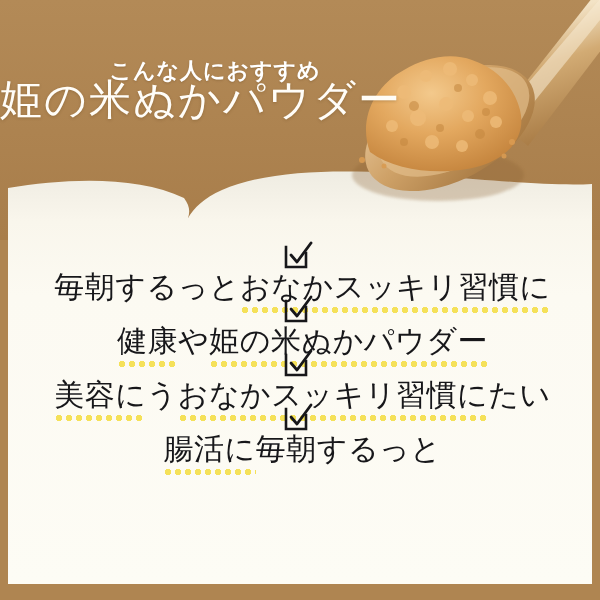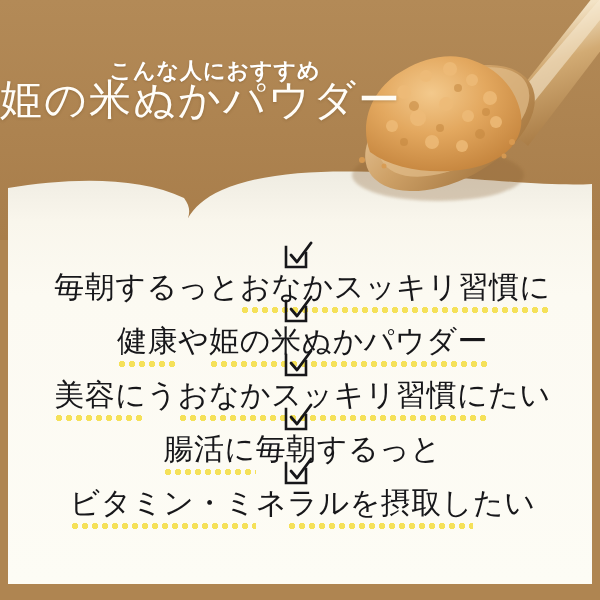--- a/index.html
+++ b/index.html
@@ -233,28 +233,19 @@
     <div class="row">
       <span class="cbx">
         <svg width="30" height="30" viewBox="0 0 30 30">
           <path d="M3 7 L3 27 L23 27 L23 13" fill="none" stroke="#17171a" stroke-width="2.6" stroke-linecap="square"></path>
           <path d="M8 15 L14 22 L28 3" fill="none" stroke="#17171a" stroke-width="2.8" stroke-linecap="round" stroke-linejoin="round"></path>
         </svg>
       </span>
       <span class="rowtext"><span class="dot">腸活に</span><span>毎朝するっと</span></span>
     </div>
 
-    <div class="row">
-      <span class="cbx">
-        <svg width="30" height="30" viewBox="0 0 30 30">
-          <path d="M3 7 L3 27 L23 27 L23 13" fill="none" stroke="#17171a" stroke-width="2.6" stroke-linecap="square"></path>
-          <path d="M8 15 L14 22 L28 3" fill="none" stroke="#17171a" stroke-width="2.8" stroke-linecap="round" stroke-linejoin="round"></path>
-        </svg>
-      </span>
-      <span class="rowtext"><span class="dot">ビタミン・ミ</span><span>ネ</span><span class="dot">ラルを摂取し</span><span>たい</span></span>
-    </div>
 
   </div>
 
   <div class="hero-sub">こんな人におすすめ</div>
   <div class="hero-title">姫の米ぬかパウダー</div>
 
 </div>
 
 </body></html>

